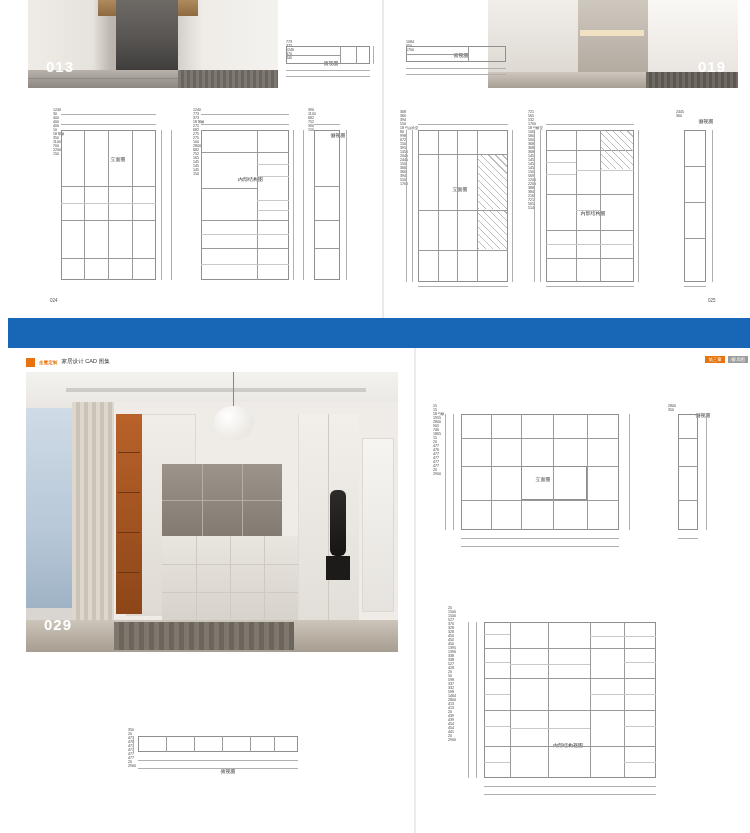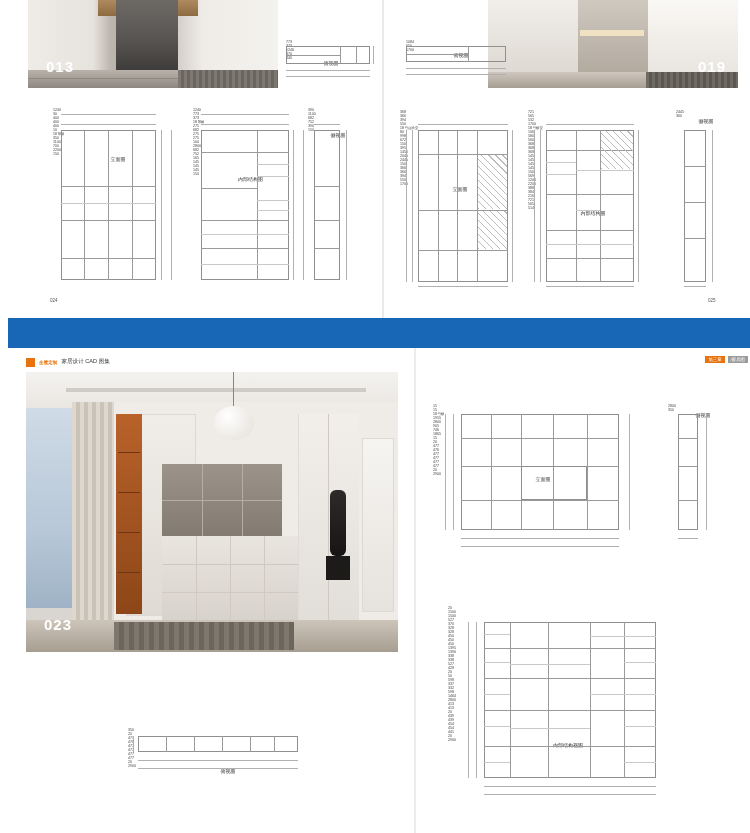--- a/index.html
+++ b/index.html
@@ -423,21 +423,21 @@
       <div class="lamp"></div>
         <div class="lampcord"></div>
         <div class="lampball"></div>
       <div class="sculpt">
           <div class="sculptbody"></div>
           <div class="sculptbase"></div>
         </div>
       <div class="floor"></div>
         <div class="rug"></div>
     </div>
-    <div class="badge" id="badge029">023</div>
+    <div class="badge" id="badge029">029</div>
 
     <div class="drawwrap" style="left:120px;top:380px;width:200px;height:60px;">
       <div class="box" style="left:10px;top:8px;width:160px;height:16px;"></div>
       <div class="v" style="left:38px;top:8px;height:16px;"></div>
       <div class="v" style="left:66px;top:8px;height:16px;"></div>
       <div class="v" style="left:94px;top:8px;height:16px;"></div>
       <div class="v" style="left:122px;top:8px;height:16px;"></div>
       <div class="v" style="left:146px;top:8px;height:16px;"></div>
       <div class="vdim" style="left:5px;top:8px;height:16px;"></div>
       <div class="dimlabel" style="left:0px;top:12px;">350</div>

